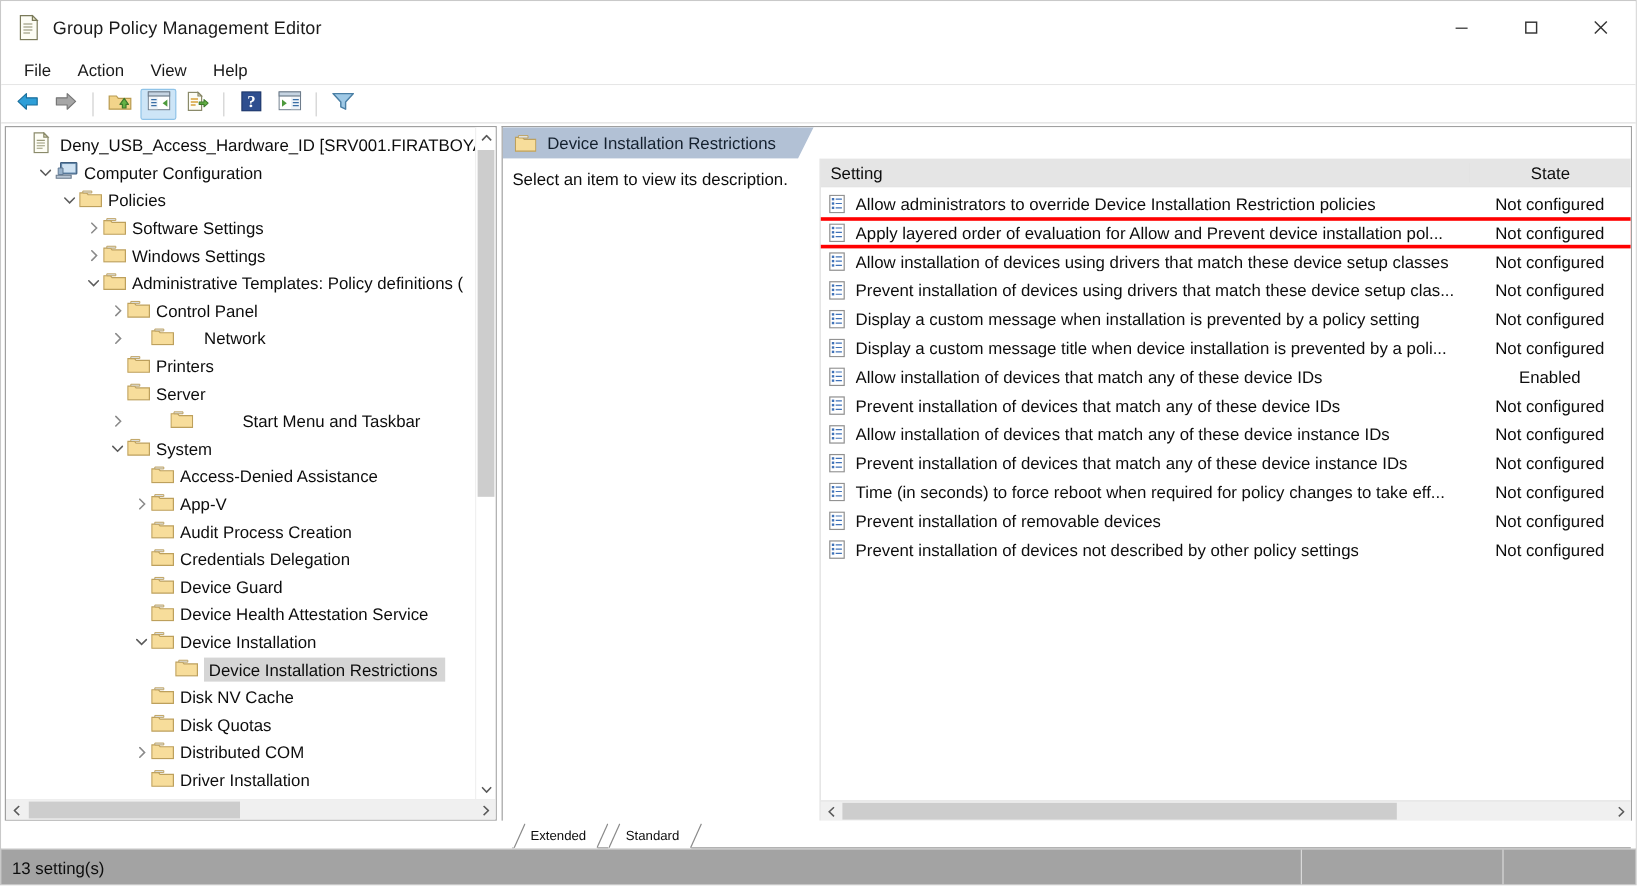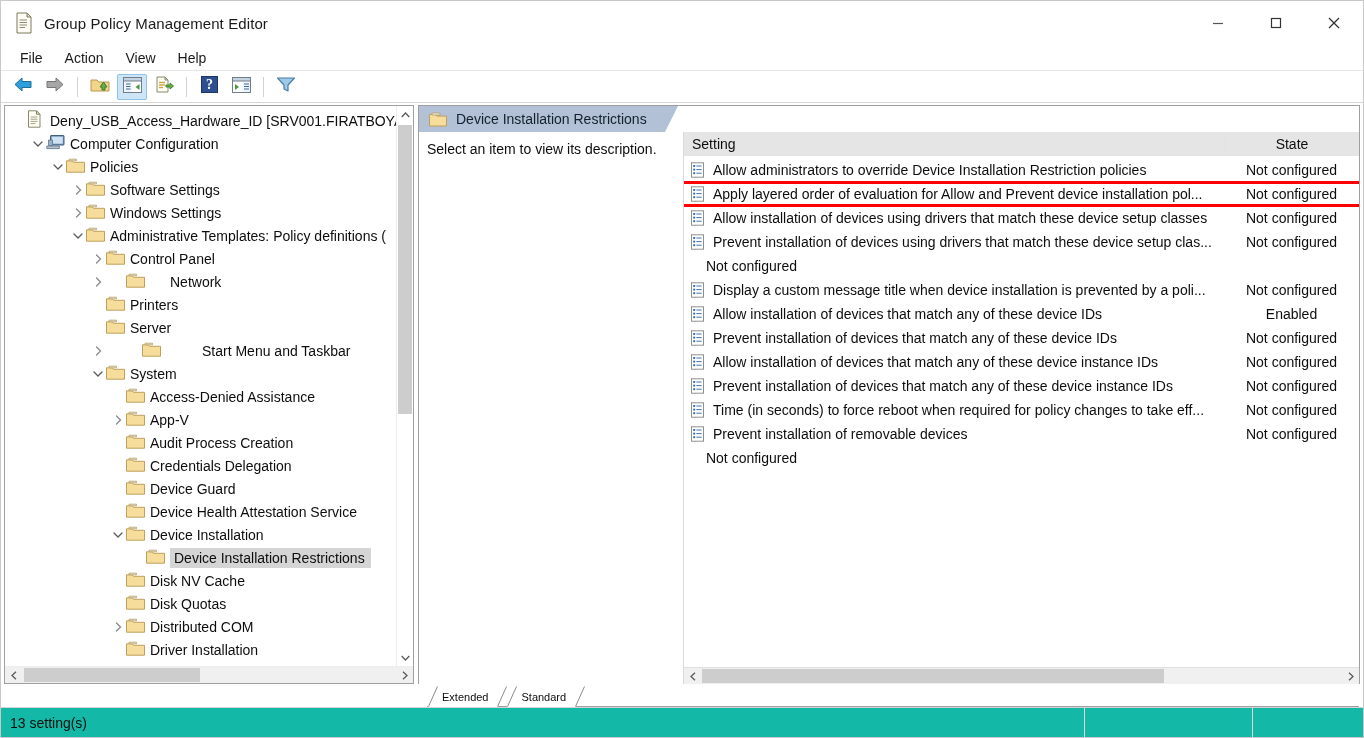--- a/index.html
+++ b/index.html
@@ -212,21 +212,21 @@
   .mtab .slant-l, .mtab .slant-r {
     position: absolute; top: 0; width: 10px; height: 21px;
   }
   .mtab .slant-l { left: 0; }
   .mtab .slant-r { right: -9px; }
 
   
   .statusbar {
     height: 30px; flex: 0 0 30px;
     display: flex; align-items: stretch;
-    background: #14b8a6; border-top: 1px solid #d4d4d4;
+    background: #a3a3a3; border-top: 1px solid #d4d4d4;
     font-size: 14px; color: #0d0d0d;
   }
   .sb-cell { display: flex; align-items: center; padding-left: 9px; }
   .sb-cell.c1 { flex: 0 0 1083px; }
   .sb-cell.c2 { flex: 0 0 168px; border-left: 1px solid #d9d9d9; }
   .sb-cell.c3 { flex: 1 1 auto; border-left: 1px solid #d9d9d9; }
 </style>
 </head>
 <body>
 
@@ -748,20 +748,36 @@
                         <line x1="6.4" y1="4" x2="11.6" y2="4"></line>
                         <line x1="6.4" y1="7.6" x2="11.6" y2="7.6"></line>
                         <line x1="6.4" y1="11.2" x2="11.6" y2="11.2"></line>
                       </g>
                     </svg></span>
                   <span class="lr-label">Prevent installation of devices using drivers that match these device setup clas...</span>
                 </div>
                 <div class="lr-state">Not configured</div>
               </div>
               <div class="list-row">
+                <div class="lr-setting">
+                  <span class="lr-icon"><svg width="16" height="16" viewBox="0 0 16 16">
+                      <rect x="1.5" y="0.8" width="12" height="14.4" fill="#ffffff" stroke="#8f8f8f" stroke-width="1"></rect>
+                      <g fill="#3f72b8">
+                        <rect x="3.2" y="3" width="2" height="2"></rect>
+                        <rect x="3.2" y="6.6" width="2" height="2"></rect>
+                        <rect x="3.2" y="10.2" width="2" height="2"></rect>
+                      </g>
+                      <g stroke="#3f72b8" stroke-width="1">
+                        <line x1="6.4" y1="4" x2="11.6" y2="4"></line>
+                        <line x1="6.4" y1="7.6" x2="11.6" y2="7.6"></line>
+                        <line x1="6.4" y1="11.2" x2="11.6" y2="11.2"></line>
+                      </g>
+                    </svg></span>
+                  <span class="lr-label">Display a custom message when installation is prevented by a policy setting</span>
+                </div>
                 <div class="lr-state">Not configured</div>
               </div>
               <div class="list-row">
                 <div class="lr-setting">
                   <span class="lr-icon"><svg width="16" height="16" viewBox="0 0 16 16">
                       <rect x="1.5" y="0.8" width="12" height="14.4" fill="#ffffff" stroke="#8f8f8f" stroke-width="1"></rect>
                       <g fill="#3f72b8">
                         <rect x="3.2" y="3" width="2" height="2"></rect>
                         <rect x="3.2" y="6.6" width="2" height="2"></rect>
                         <rect x="3.2" y="10.2" width="2" height="2"></rect>
@@ -884,20 +900,36 @@
                         <line x1="6.4" y1="4" x2="11.6" y2="4"></line>
                         <line x1="6.4" y1="7.6" x2="11.6" y2="7.6"></line>
                         <line x1="6.4" y1="11.2" x2="11.6" y2="11.2"></line>
                       </g>
                     </svg></span>
                   <span class="lr-label">Prevent installation of removable devices</span>
                 </div>
                 <div class="lr-state">Not configured</div>
               </div>
               <div class="list-row">
+                <div class="lr-setting">
+                  <span class="lr-icon"><svg width="16" height="16" viewBox="0 0 16 16">
+                      <rect x="1.5" y="0.8" width="12" height="14.4" fill="#ffffff" stroke="#8f8f8f" stroke-width="1"></rect>
+                      <g fill="#3f72b8">
+                        <rect x="3.2" y="3" width="2" height="2"></rect>
+                        <rect x="3.2" y="6.6" width="2" height="2"></rect>
+                        <rect x="3.2" y="10.2" width="2" height="2"></rect>
+                      </g>
+                      <g stroke="#3f72b8" stroke-width="1">
+                        <line x1="6.4" y1="4" x2="11.6" y2="4"></line>
+                        <line x1="6.4" y1="7.6" x2="11.6" y2="7.6"></line>
+                        <line x1="6.4" y1="11.2" x2="11.6" y2="11.2"></line>
+                      </g>
+                    </svg></span>
+                  <span class="lr-label">Prevent installation of devices not described by other policy settings</span>
+                </div>
                 <div class="lr-state">Not configured</div>
               </div>
             </div>
 
           <div class="list-hscroll">
             <div class="hs-arrow">
               <svg width="6" height="9" viewBox="0 0 6 9">
                   <path d="M5 0.7 L1 4.5 L5 8.3" fill="none" stroke="#5a5a5a" stroke-width="1.3"></path>
                 </svg>
             </div>

